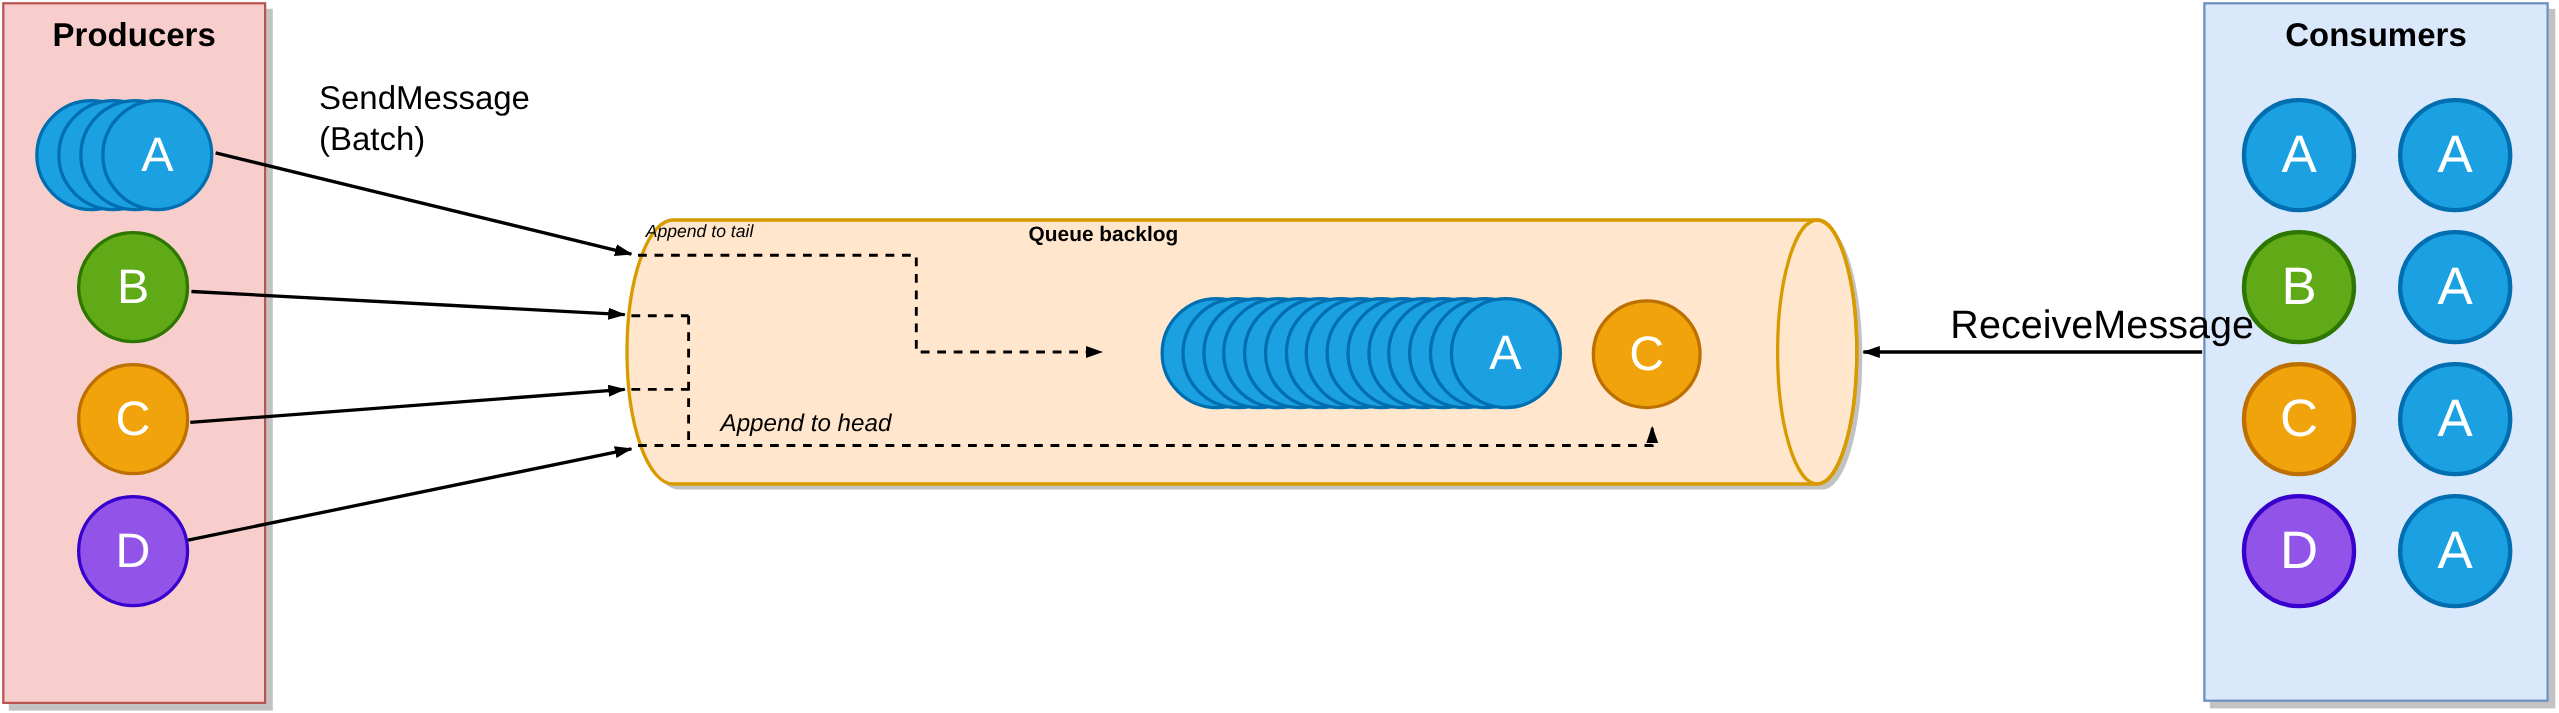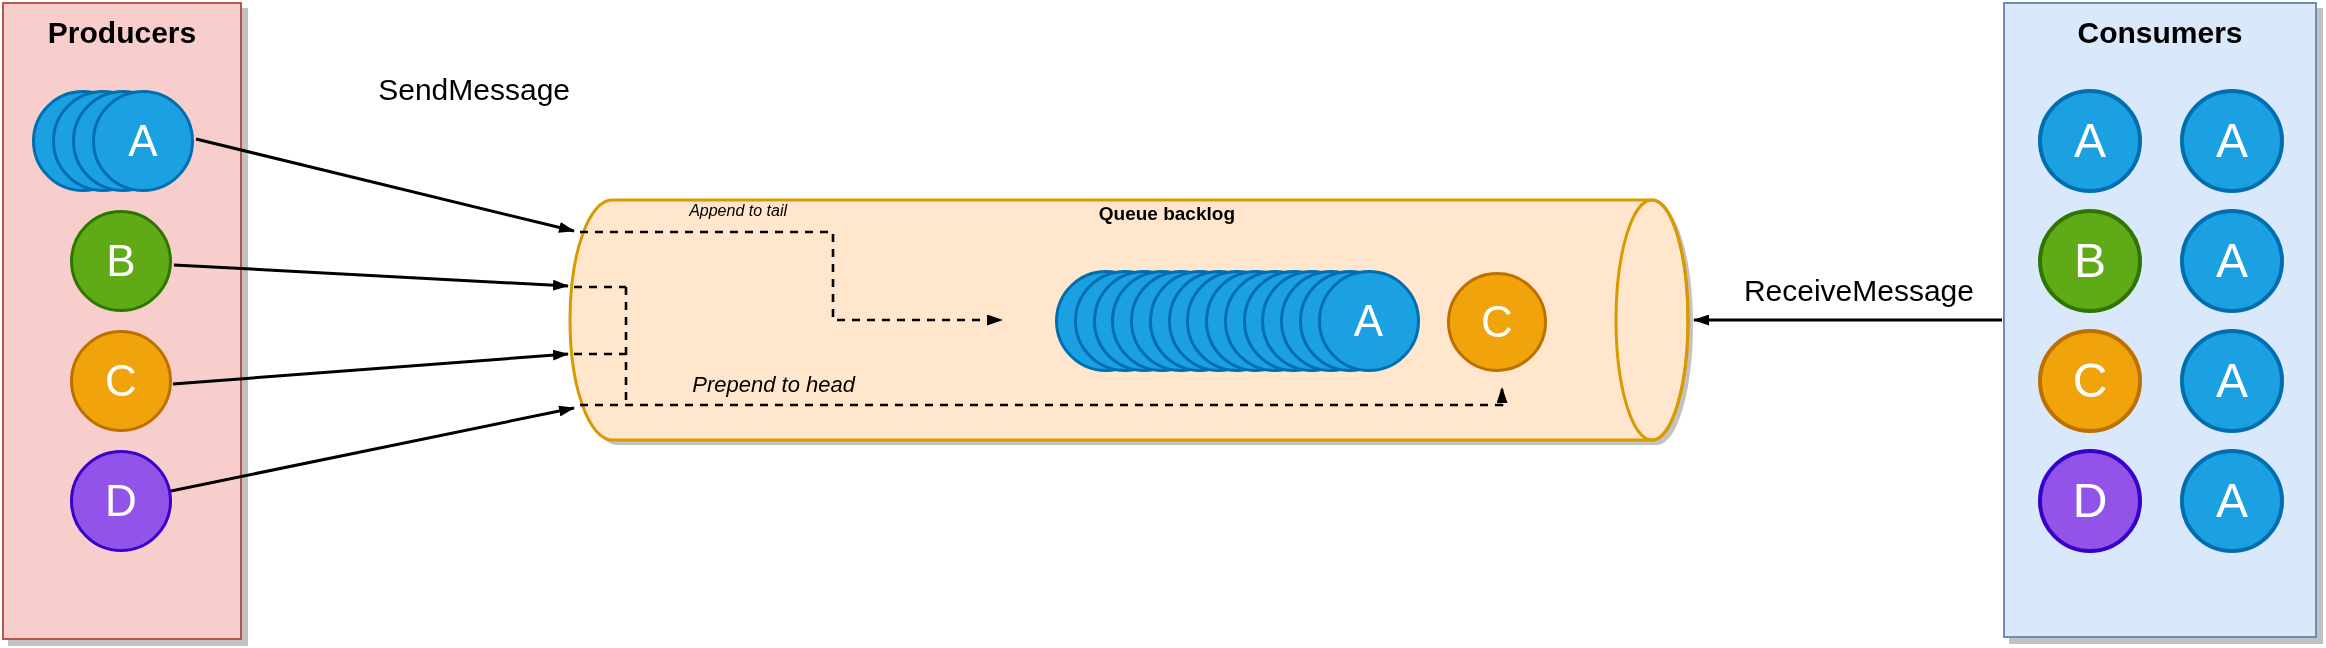--- a/index.html
+++ b/index.html
@@ -8,23 +8,23 @@
     font-family:"Liberation Sans",sans-serif;background:#ffffff;
   }
   svg.layer{position:absolute;left:0;top:0;pointer-events:none;}
   .panel{position:absolute;box-sizing:border-box;border:2px solid;box-shadow:6px 6px 0 #c2c2c2;}
   .panel-title{position:absolute;top:12px;left:0;width:100%;text-align:center;
     font-weight:bold;font-size:30px;color:#000;}
   .node{position:absolute;box-sizing:border-box;border-style:solid;border-radius:50%;
     display:flex;align-items:center;justify-content:center;color:#ffffff;
     font-family:"Liberation Sans",sans-serif;line-height:1;}
   .label{position:absolute;color:#000;}
-  .lbl-center{text-align:right;}
+  .lbl-center{text-align:left;}
   #send-label{left:290px;top:71px;width:280px;font-size:30px;line-height:37px;}
-  #receive-label{left:1690px;top:274px;width:284px;font-size:30px;}
+  #receive-label{left:1773px;top:274px;width:284px;font-size:36px;}
   #queue-title{left:935px;top:203px;width:300px;font-size:19px;font-weight:bold;}
   #append-label{left:587px;top:202px;width:200px;font-size:16px;font-style:italic;}
   #prepend-label{left:655px;top:372px;width:200px;font-size:22px;font-style:italic;}
 </style>
 </head>
 <body>
 
 <div id="canvas">
 
   <svg class="layer" width="2326" height="648">
@@ -36,24 +36,25 @@
   <div id="nodes" style="position:absolute;left:0;top:0;width:100%;height:100%;">
     <div class="panel" id="producers-panel" style="left: 2px; top: 2px; width: 240px; height: 638px; background: rgb(248, 206, 204); border-color: rgb(184, 84, 80);">
       <div class="panel-title">Producers</div>
     </div>
     <div class="panel" id="consumers-panel" style="left: 2003px; top: 2px; width: 314px; height: 636px; background: rgb(218, 232, 252); border-color: rgb(108, 142, 191);">
       <div class="panel-title">Consumers</div>
     </div>
 
     <div class="label lbl-center" id="queue-title">Queue backlog</div>
     <div class="label lbl-center" id="append-label">Append to tail</div>
-    <div class="label lbl-center" id="prepend-label">Prepend to head</div>
+    <div class="label lbl-center" id="prepend-label">Append to head</div>
 
     <div class="label lbl-center" id="send-label">
       <div>SendMessage</div>
+      <div>(Batch)</div>
     </div>
     <div class="label lbl-center" id="receive-label">ReceiveMessage</div>
   <div class="node" style="left: 32px; top: 90px; width: 102px; height: 102px; background: rgb(27, 161, 226); border-color: rgb(0, 110, 175); border-width: 3px; font-size: 44px;"></div>
       <div class="node" style="left: 52px; top: 90px; width: 102px; height: 102px; background: rgb(27, 161, 226); border-color: rgb(0, 110, 175); border-width: 3px; font-size: 44px;"></div>
       <div class="node" style="left: 72px; top: 90px; width: 102px; height: 102px; background: rgb(27, 161, 226); border-color: rgb(0, 110, 175); border-width: 3px; font-size: 44px;"></div>
       <div class="node" style="left: 92px; top: 90px; width: 102px; height: 102px; background: rgb(27, 161, 226); border-color: rgb(0, 110, 175); border-width: 3px; font-size: 44px;">A</div>
       <div class="node" style="left: 70px; top: 210px; width: 102px; height: 102px; background: rgb(96, 169, 23); border-color: rgb(45, 118, 0); border-width: 3px; font-size: 44px;">B</div>
       <div class="node" style="left: 70px; top: 330px; width: 102px; height: 102px; background: rgb(240, 163, 10); border-color: rgb(189, 112, 0); border-width: 3px; font-size: 44px;">C</div>
       <div class="node" style="left: 70px; top: 450px; width: 102px; height: 102px; background: rgb(146, 84, 232); border-color: rgb(55, 0, 204); border-width: 3px; font-size: 44px;">D</div>
       <div class="node" style="left: 2038px; top: 89px; width: 104px; height: 104px; background: rgb(27, 161, 226); border-color: rgb(0, 110, 175); border-width: 4px; font-size: 48px;">A</div>

